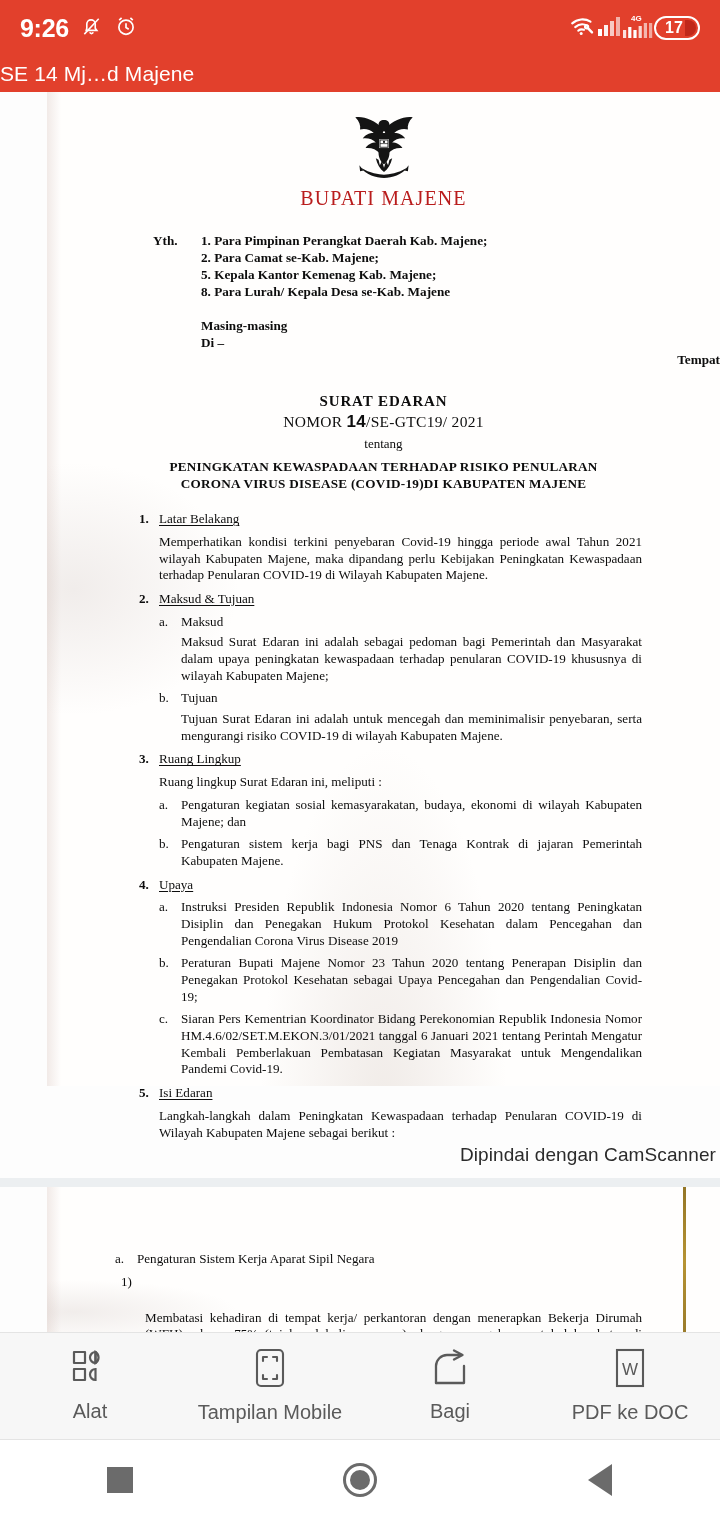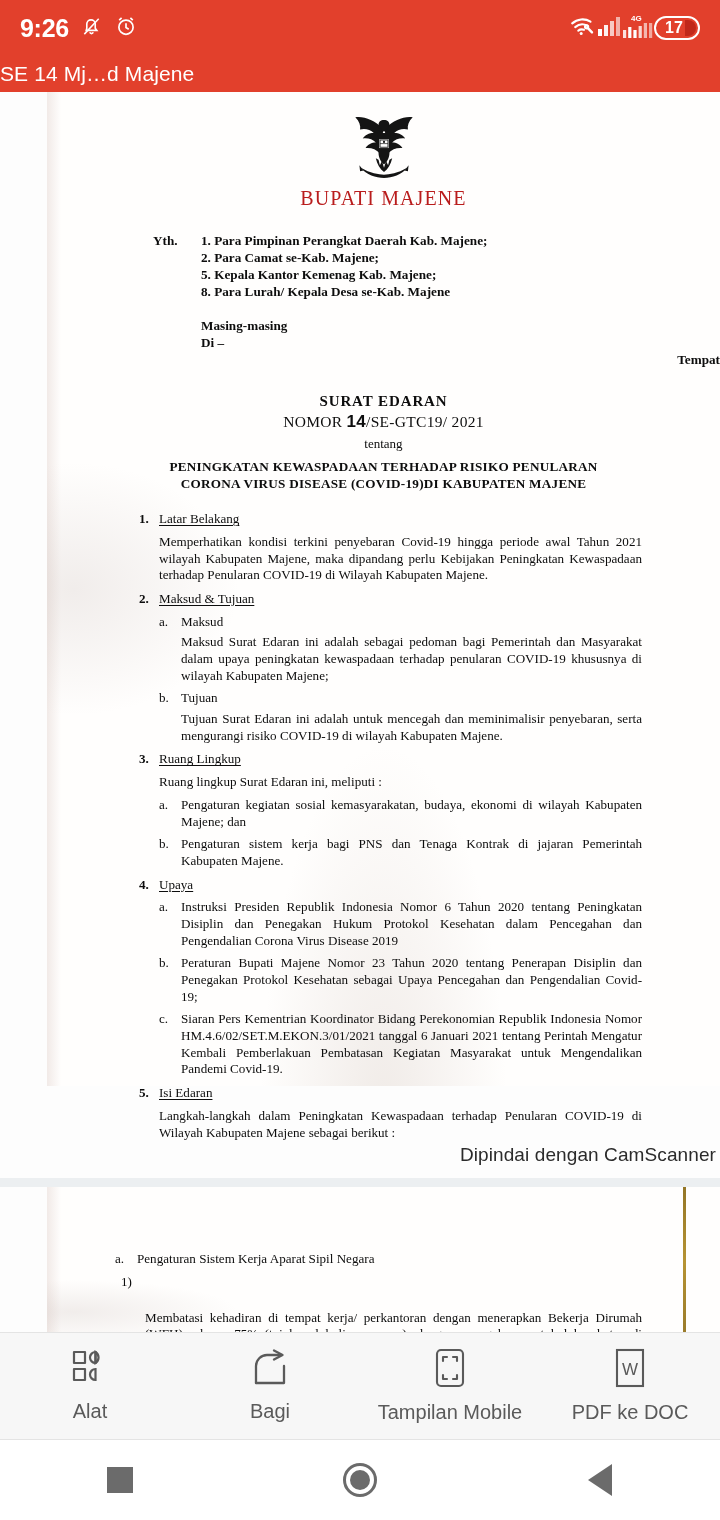--- a/index.html
+++ b/index.html
@@ -376,44 +376,44 @@
           <path d="M19 8.5a5.5 5.5 0 0 0 5.5 5.5V3A5.5 5.5 0 0 0 19 8.5z"></path>
           <path d="M3 20h11v11H3z" stroke-linejoin="round"></path>
           <path d="M19 25.5A5.5 5.5 0 0 0 24.5 31V20a5.5 5.5 0 0 0-5.5 5.5z"></path>
         </svg>
       </span>
       <span class="tool-label">Alat</span>
     </div>
 
     <div class="tool">
       <span>
-        <svg width="40" height="38" viewBox="0 0 40 38" fill="none" stroke="#5a5a5a" stroke-width="2.3" stroke-linecap="round" stroke-linejoin="round">
-          <path d="M6 34V17c0-6 5-11 11-11h14"></path>
-          <path d="M24 1.5 32.5 6 24 10.5"></path>
-          <path d="M6 34h28V17"></path>
-        </svg>
-      </span>
-      <span class="tool-label">Bagi</span>
-    </div>
-
-    <div class="tool">
-      <span>
         <svg width="34" height="40" viewBox="0 0 34 40" fill="none" stroke="#5a5a5a" stroke-width="2.1">
           <rect x="4" y="2" width="26" height="36" rx="4"></rect>
           <path d="M10 9h4M10 9v4" stroke-linecap="round"></path>
           <path d="M24 9h-4M24 9v4" stroke-linecap="round"></path>
           <path d="M10 31h4M10 31v-4" stroke-linecap="round"></path>
           <path d="M24 31h-4M24 31v-4" stroke-linecap="round"></path>
         </svg>
       </span>
       <span class="tool-label">Tampilan Mobile</span>
     </div>
 
     <div class="tool">
       <span>
+        <svg width="40" height="38" viewBox="0 0 40 38" fill="none" stroke="#5a5a5a" stroke-width="2.3" stroke-linecap="round" stroke-linejoin="round">
+          <path d="M6 34V17c0-6 5-11 11-11h14"></path>
+          <path d="M24 1.5 32.5 6 24 10.5"></path>
+          <path d="M6 34h28V17"></path>
+        </svg>
+      </span>
+      <span class="tool-label">Bagi</span>
+    </div>
+
+    <div class="tool">
+      <span>
         <svg width="34" height="40" viewBox="0 0 34 40" fill="none" stroke="#5a5a5a" stroke-width="2.1">
           <rect x="4" y="2" width="26" height="36"></rect>
           <text x="17" y="27" text-anchor="middle" font-family="Liberation Sans, sans-serif" font-size="17" fill="#5a5a5a" stroke="none">W</text>
         </svg>
       </span>
       <span class="tool-label">PDF ke DOC</span>
     </div>
   </div>
 
   <div class="navbar">

